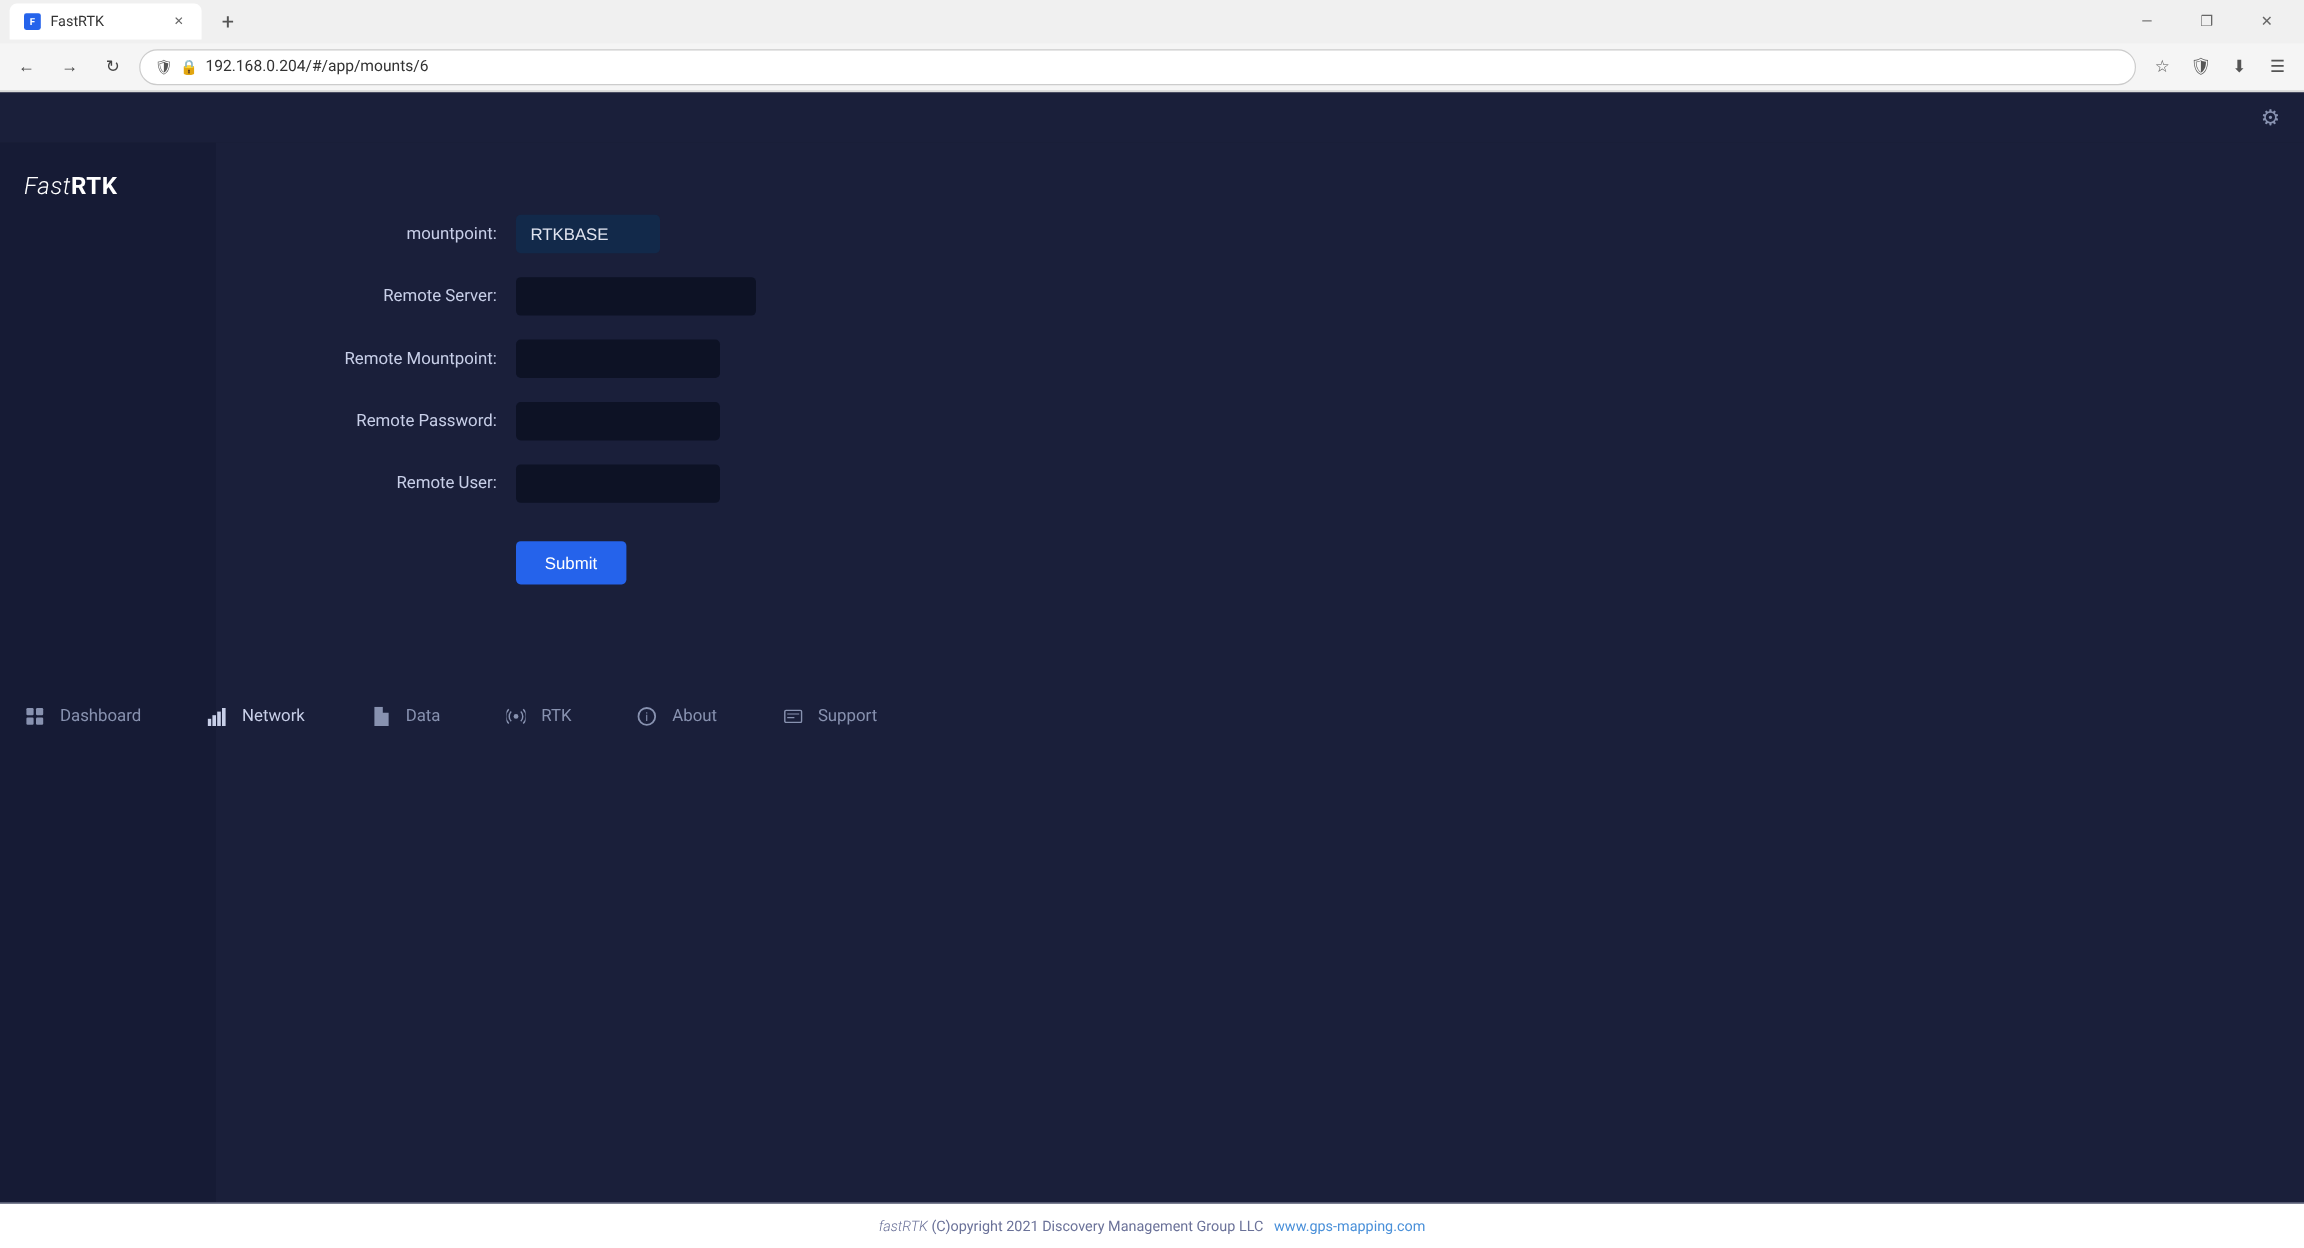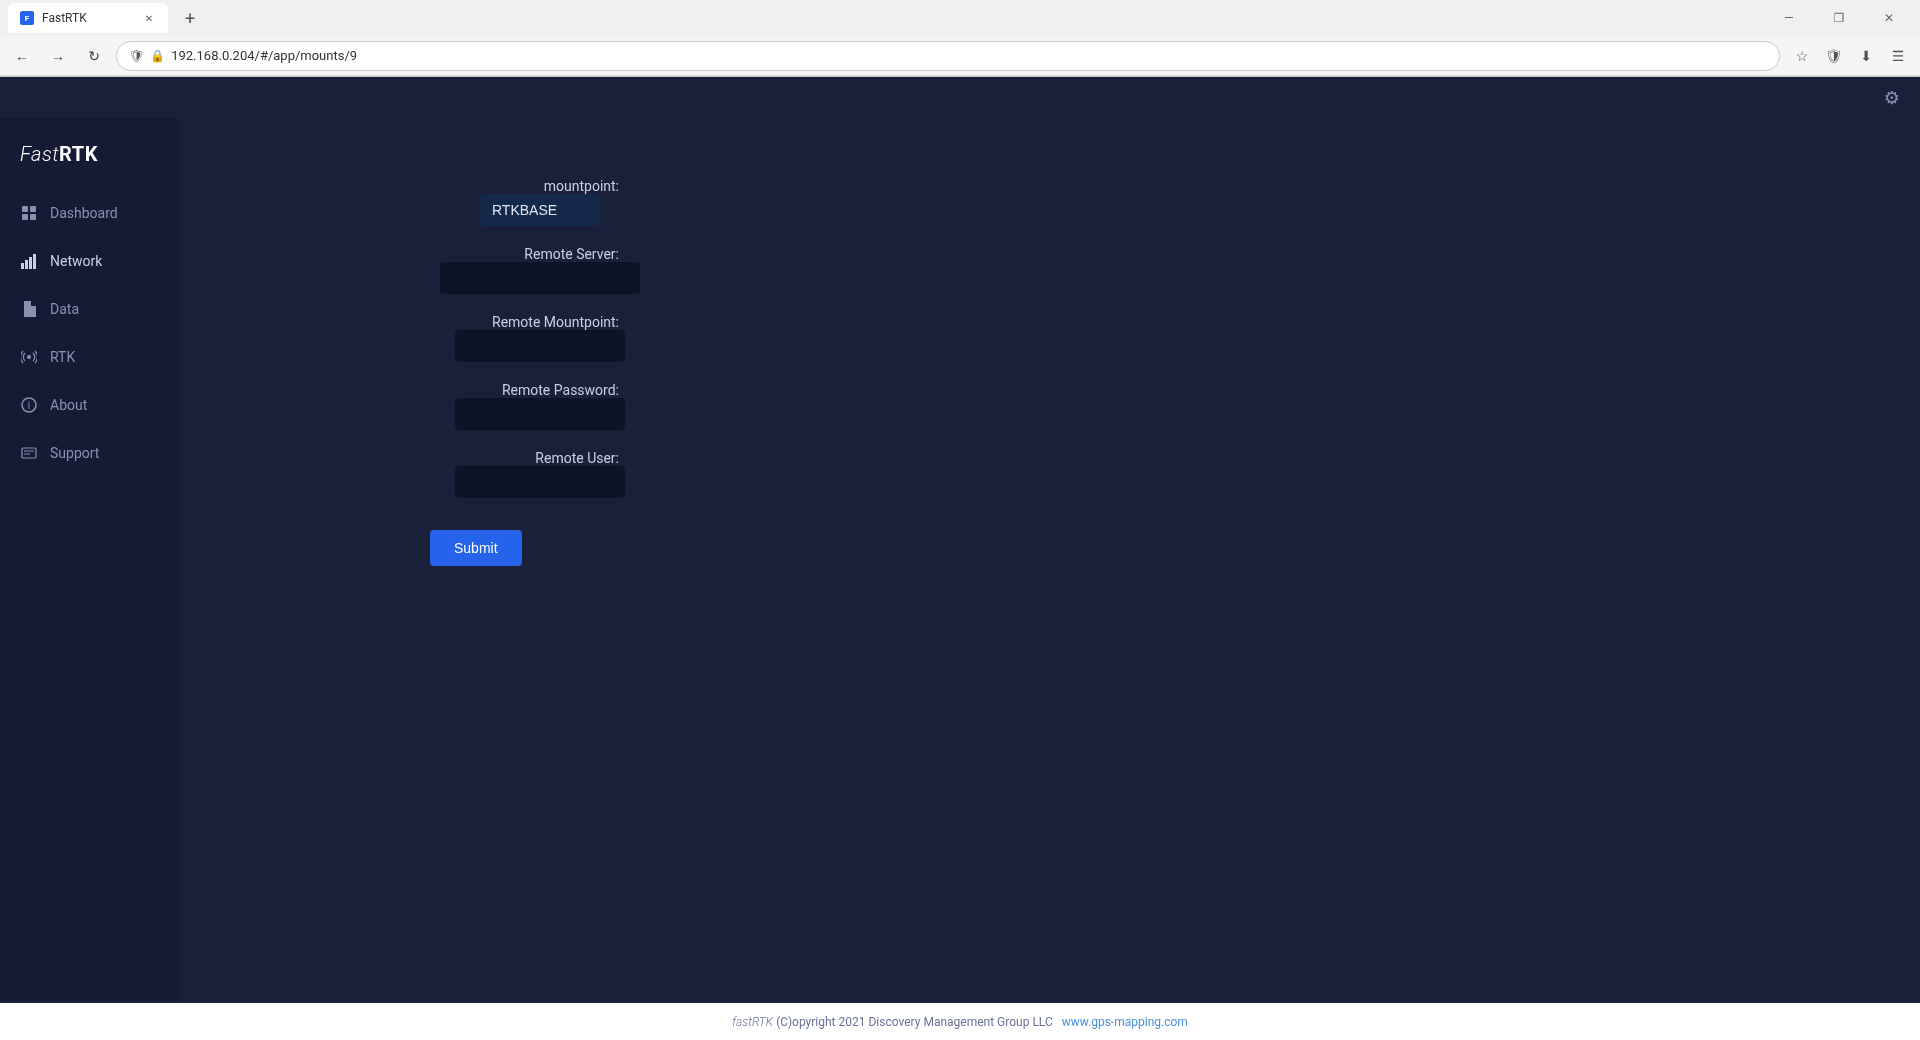--- a/index.html
+++ b/index.html
@@ -185,22 +185,22 @@
       letter-spacing: 0.5px;
     }
 
     .sidebar-logo span {
       font-weight: 700;
     }
 
     .sidebar-nav {
       flex: 1;
       display: flex;
-      flex-direction: column;
-      gap: 2px;
+      flex-direction: row;
+      gap: 14px;
     }
 
     .sidebar-item {
       display: flex;
       align-items: center;
       gap: 12px;
       padding: 14px 20px;
       color: #8892b0;
       cursor: pointer;
       font-size: 14px;
@@ -231,21 +231,20 @@
     
     .form-container {
       max-width: 600px;
     }
 
     .form-row {
       display: flex;
       align-items: center;
       margin-bottom: 20px;
       gap: 0;
-      flex-direction: column;
     }
 
     .form-label {
       width: 190px;
       font-size: 14px;
       color: #c8cfe8;
       text-align: right;
       padding-right: 16px;
       flex-shrink: 0;
     }
@@ -348,21 +347,21 @@
       <div class="browser-window-btn">✕</div>
     </div>
   </div>
   <div class="browser-toolbar">
     <div class="browser-nav-btn">←</div>
     <div class="browser-nav-btn">→</div>
     <div class="browser-nav-btn">↻</div>
     <div class="browser-address-bar">
       <span class="browser-shield-icon">🛡</span>
       <span class="browser-lock-icon">🔒</span>
-      <span style="font-size:13px;color:#333;">192.168.0.204/#/app/mounts/9</span>
+      <span style="font-size:13px;color:#333;">192.168.0.204/#/app/mounts/6</span>
     </div>
     <div class="browser-toolbar-right">
       <div class="browser-toolbar-btn">☆</div>
       <div class="browser-toolbar-btn">🛡</div>
       <div class="browser-toolbar-btn">⬇</div>
       <div class="browser-toolbar-btn">☰</div>
     </div>
   </div>
 </div>
 

